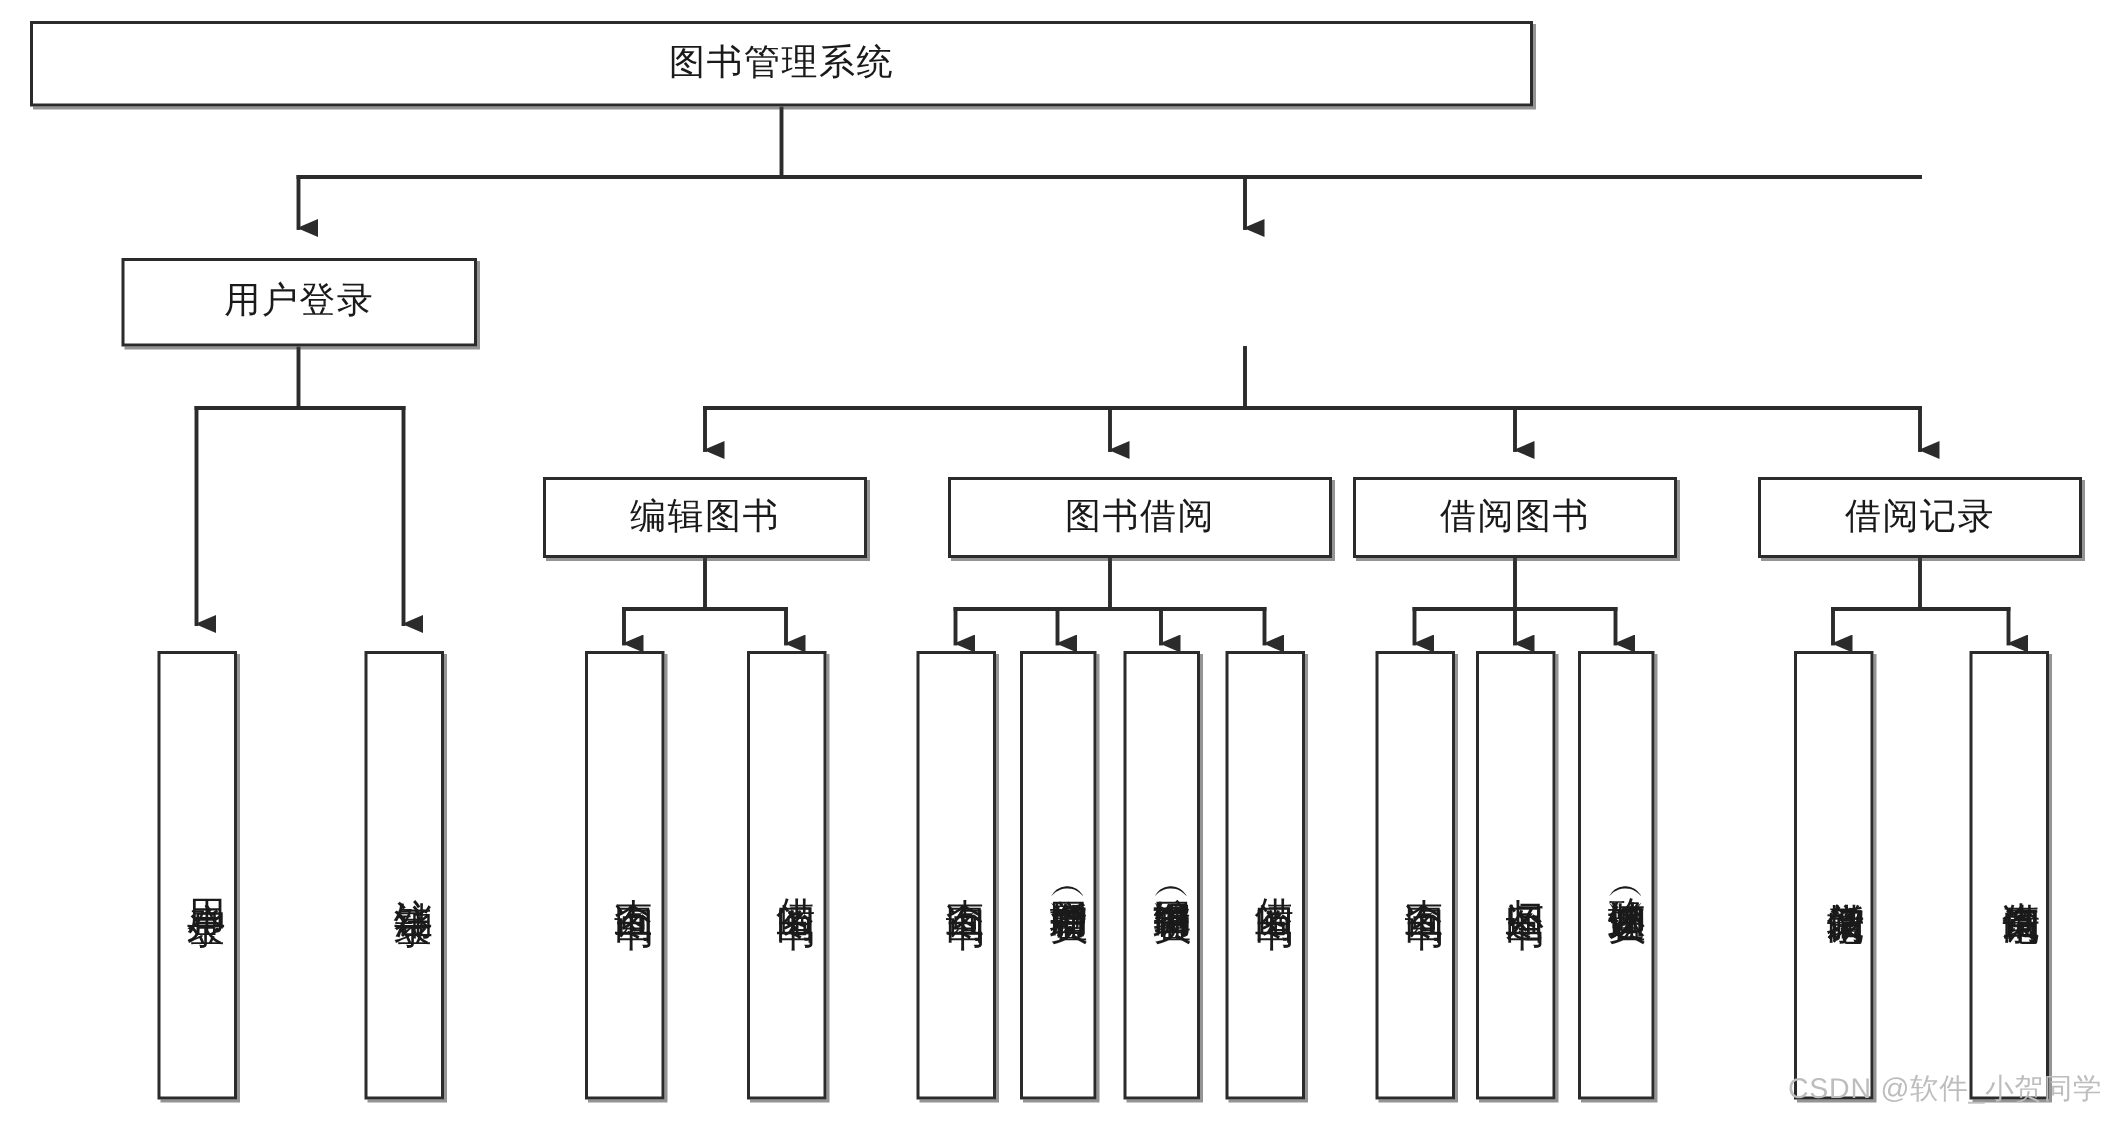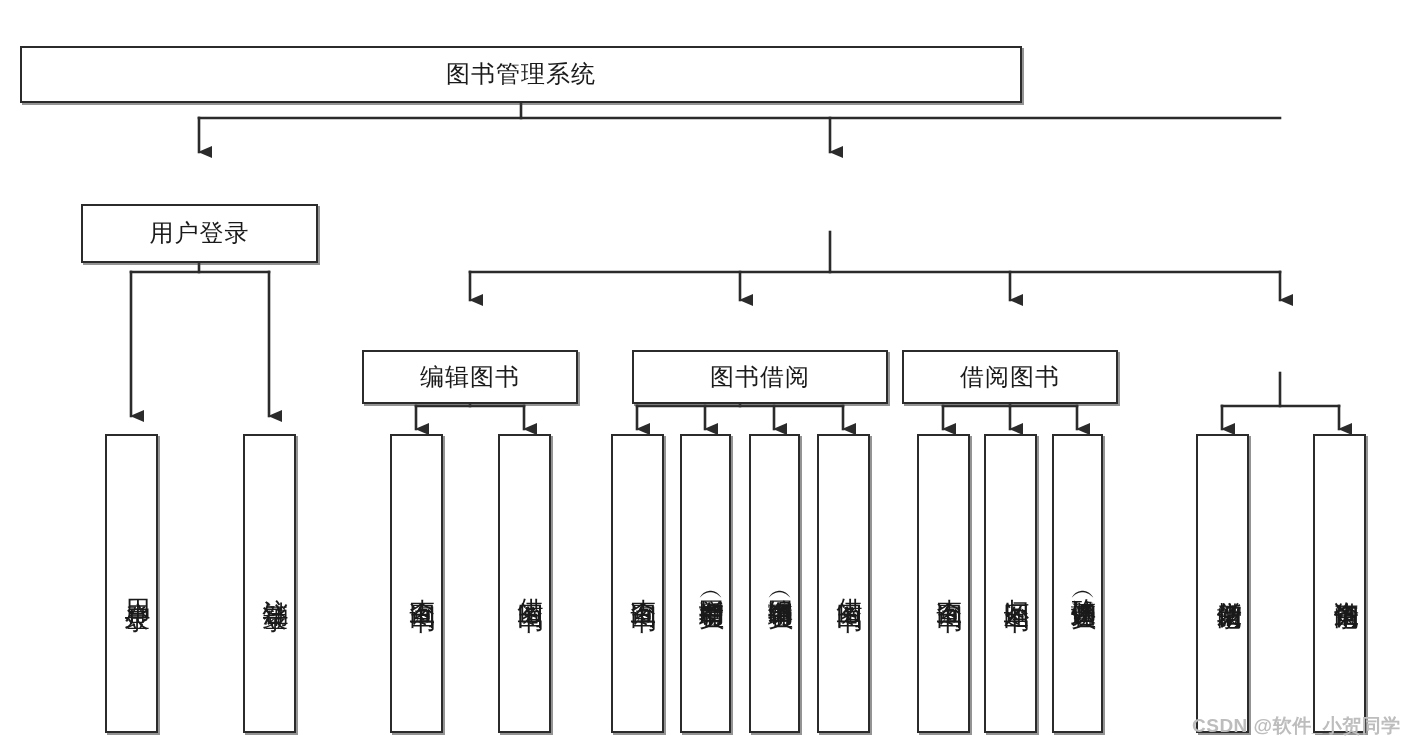--- a/index.html
+++ b/index.html
@@ -34,21 +34,20 @@
     display: flex;
     align-items: center;
     justify-content: center;
     color: #1a1a1a;
     font-family: "Liberation Sans", "DejaVu Sans", sans-serif;
   }
   .node.horiz {
     font-size: 24px;
     letter-spacing: 1px;
     line-height: 1.1;
-    margin-top: 32px;
   }
   .node.vert {
     writing-mode: vertical-rl;
     text-orientation: upright;
     font-size: 26px;
     letter-spacing: 3px;
     padding-top: 6px;
     padding-bottom: 6px;
     align-items: flex-start;
     justify-content: center;
@@ -57,21 +56,20 @@
     letter-spacing: 1px;
     font-size: 25px;
   }
   .watermark {
     position: absolute;
     color: #bdbdbd;
     font-size: 19px;
     font-family: "Liberation Sans", "DejaVu Sans", sans-serif;
     white-space: nowrap;
     letter-spacing: 0.5px;
-    font-weight: bold;
   }
 </style>
 </head>
 <body>
 
 <div id="canvas">
 
   <svg id="wires" viewBox="0 0 1405 747" xmlns="http://www.w3.org/2000/svg">
     <defs>
       <marker id="arrow" viewBox="0 0 12 14" refX="6" refY="13" markerWidth="12" markerHeight="14" orient="auto-start-reverse" markerUnits="userSpaceOnUse">
@@ -126,20 +124,21 @@
 
   <div class="node horiz" style="left:81px; top:172px; width:237px; height:59px;">用户登录</div>
 
 
   <div class="node horiz" style="left:362px; top:318px; width:216px; height:54px;">编辑图书</div>
 
   <div class="node horiz" style="left:632px; top:318px; width:256px; height:54px;">图书借阅</div>
 
   <div class="node horiz" style="left:902px; top:318px; width:216px; height:54px;">借阅图书</div>
 
+  <div class="node horiz" style="left:1172px; top:318px; width:216px; height:54px;">借阅记录</div>
 
   <div class="node vert" style="left:105px; top:434px; width:53px; height:299px;">用户登录</div>
 
   <div class="node vert" style="left:243px; top:434px; width:53px; height:299px;">注销登录</div>
 
   <div class="node vert" style="left:390px; top:434px; width:53px; height:299px;">查询图书</div>
 
   <div class="node vert" style="left:498px; top:434px; width:53px; height:299px;">借阅图书</div>
 
   <div class="node vert" style="left:611px; top:434px; width:53px; height:299px;">查询图书</div>

